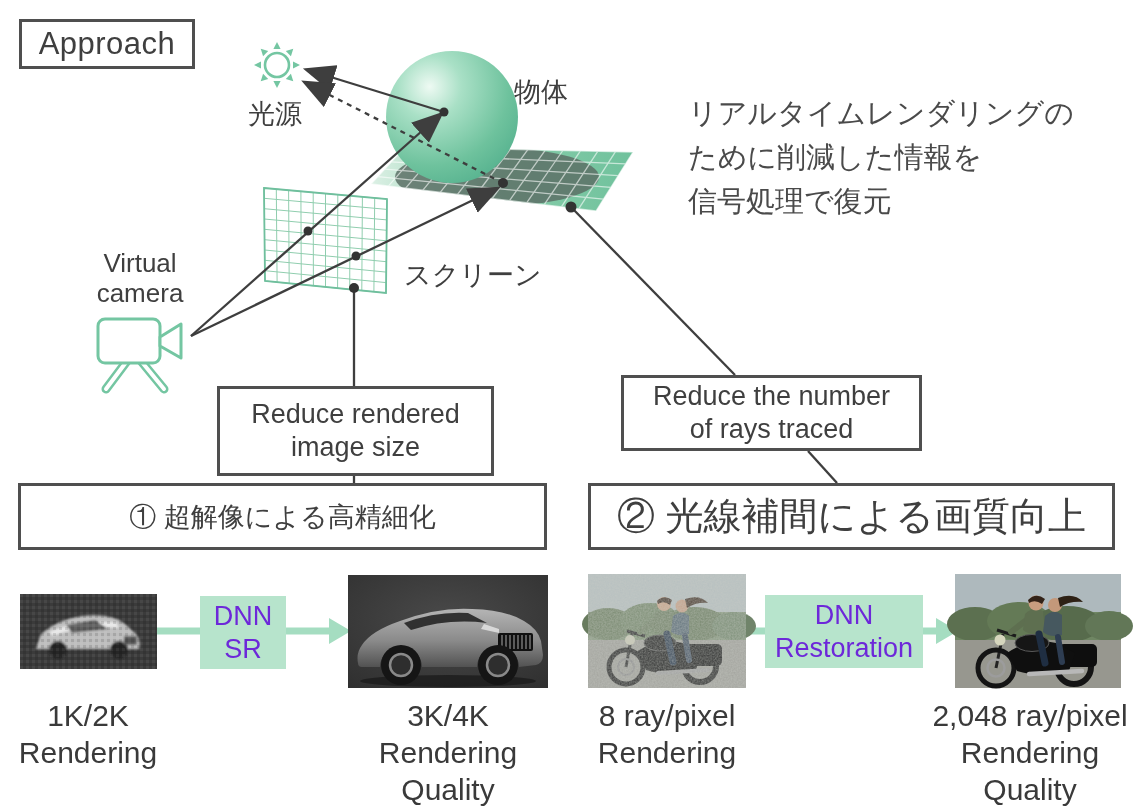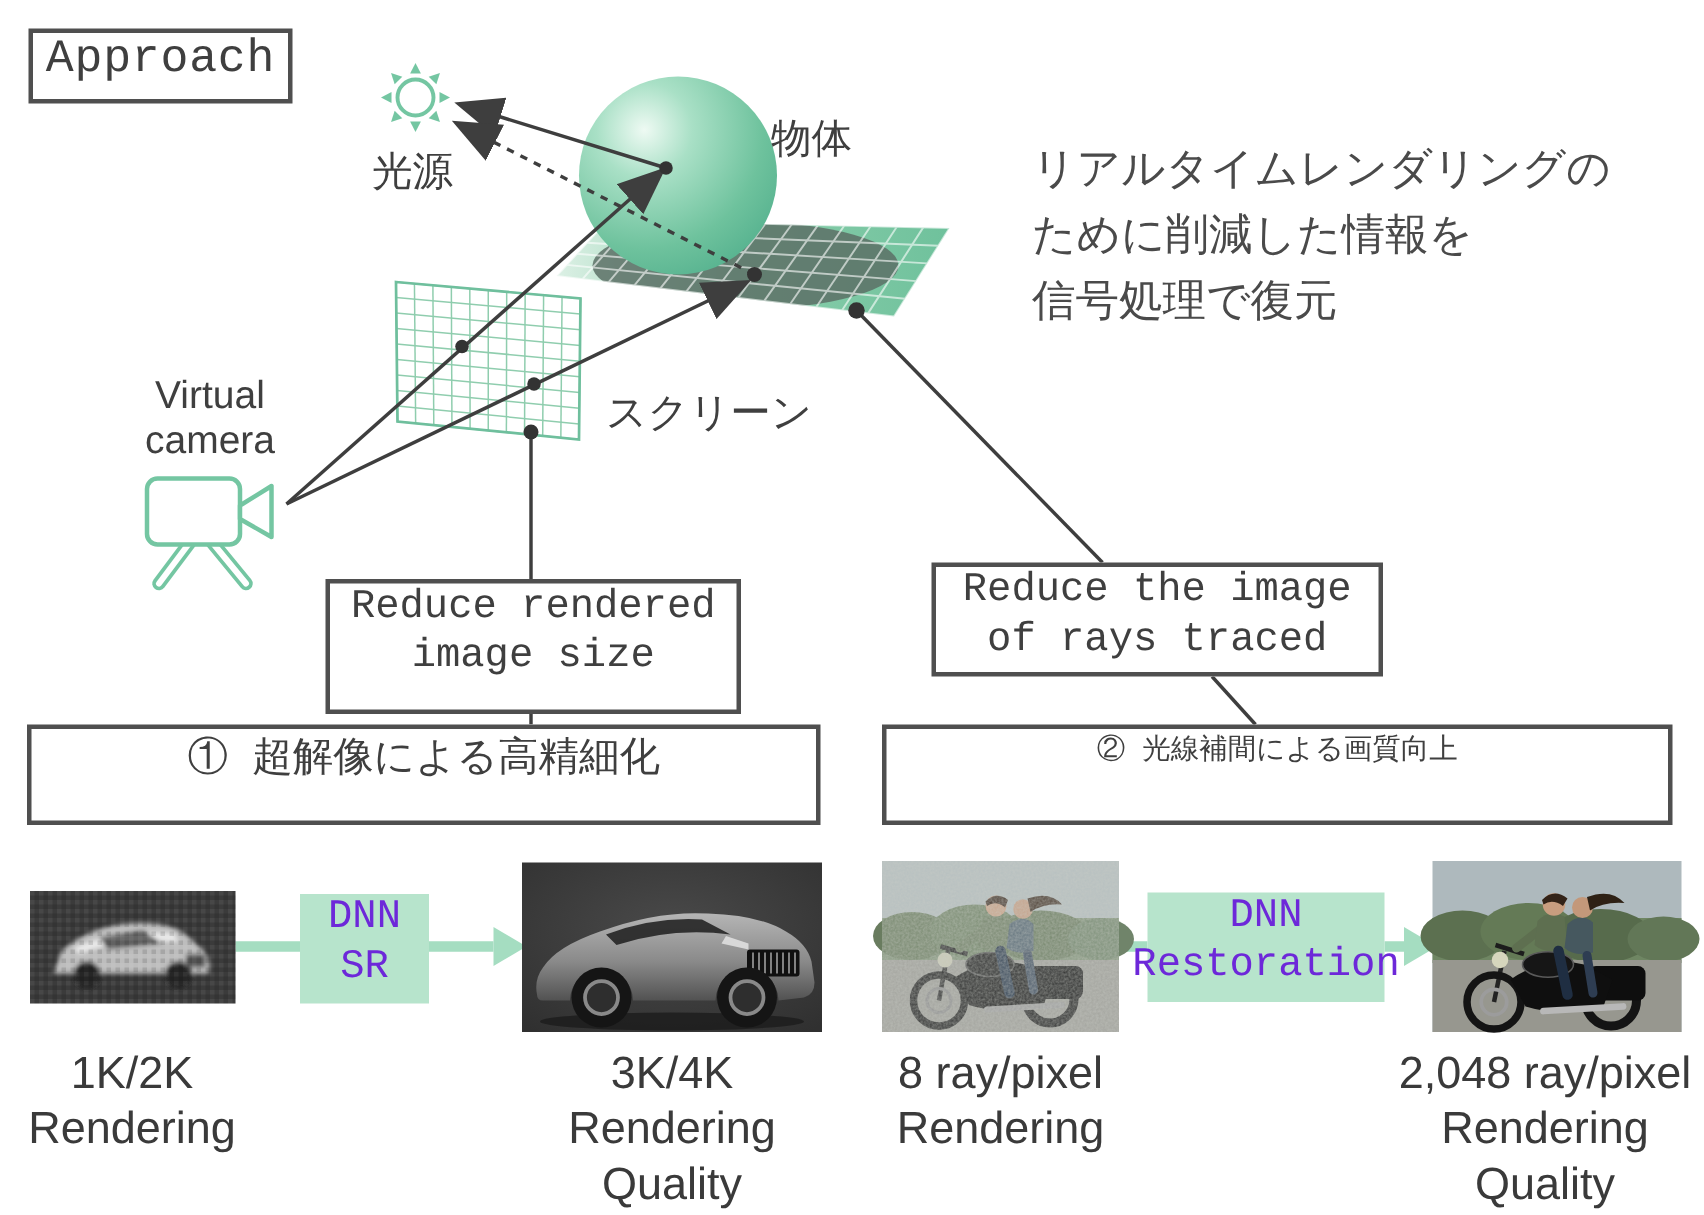--- a/index.html
+++ b/index.html
@@ -1,31 +1,31 @@
 <!DOCTYPE html>
 <html><head>
 <meta charset="utf-8">
 <style>
   html,body{margin:0;padding:0;background:#ffffff;}
   #stage{position:relative;width:1136px;height:810px;background:#fff;overflow:hidden;
          font-family:"Liberation Sans",sans-serif;color:#3f3f3f;}
   .abs{position:absolute;}
   .pre{white-space:pre-line;}
-  .cbox{display:flex;align-items:flex-start;justify-content:center;text-align:center;
-        background:#fff;border:3px solid #4f4f4f;box-sizing:border-box;font-family:Liberation Mono, monospace;}
+  .cbox{display:flex;align-items:center;justify-content:center;text-align:center;
+        background:#fff;border:3px solid #4f4f4f;box-sizing:border-box;}
   #approach-box{left:19px;top:19px;width:176px;height:50px;font-size:31px;letter-spacing:.5px;}
   #label-light{left:248px;top:96px;width:70px;font-size:27px;}
   #label-object{left:514px;top:74px;width:70px;font-size:27px;}
   #label-screen{left:404px;top:257px;width:140px;font-size:27px;}
   #label-vcam{left:80px;top:248px;width:120px;font-size:26px;line-height:30px;text-align:center;}
   #annotation{left:688px;top:91px;width:450px;font-size:29px;line-height:44px;color:#4a4a4a;}
   #callout-image{left:217px;top:386px;width:277px;height:90px;font-size:27px;line-height:33px;border-width:3px;}
   #callout-rays{left:621px;top:375px;width:301px;height:76px;font-size:27px;line-height:33px;border-width:3px;}
   #method1-box{left:18px;top:483px;width:529px;height:67px;font-size:27px;border-width:3px;}
-  #method2-box{left:588px;top:483px;width:527px;height:67px;font-size:19px;border-width:3px;}
+  #method2-box{left:588px;top:483px;width:527px;height:67px;font-size:38px;border-width:3px;}
   .dnnbox{background:#b7e4cc;border:none;font-size:27px;line-height:33px;color:#6d28d9;}
   #dnn-sr{left:200px;top:596px;width:86px;height:73px;}
   #dnn-restoration{left:765px;top:595px;width:158px;height:73px;}
   .caption{top:697px;width:220px;font-size:30px;line-height:37px;text-align:center;color:#3a3a3a;}
   #cap1{left:-22px;} #cap2{left:338px;} #cap3{left:557px;} #cap4{left:920px;}
   svg{display:block;}
 </style>
 </head>
 <body>
 
@@ -299,21 +299,21 @@
   <div id="label-screen" class="abs">スクリーン</div>
   <div id="label-vcam" class="abs pre">Virtual
 camera</div>
 
   <div id="annotation" class="abs pre">リアルタイムレンダリングの
 ために削減した情報を
 信号処理で復元</div>
 
   <div id="callout-image" class="abs cbox pre">Reduce rendered
 image size</div>
-  <div id="callout-rays" class="abs cbox pre">Reduce the image
+  <div id="callout-rays" class="abs cbox pre">Reduce the number
 of rays traced</div>
 
   <div id="method1-box" class="abs cbox">① 超解像による高精細化</div>
   <div id="method2-box" class="abs cbox">② 光線補間による画質向上</div>
 
   <div id="dnn-sr" class="abs cbox dnnbox pre">DNN
 SR</div>
   <div id="dnn-restoration" class="abs cbox dnnbox pre">DNN
 Restoration</div>
 

